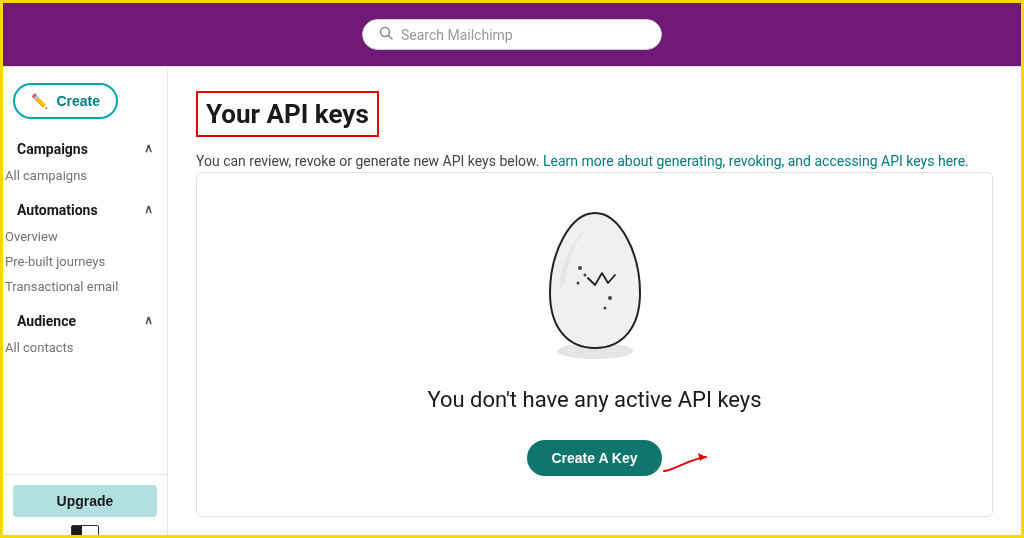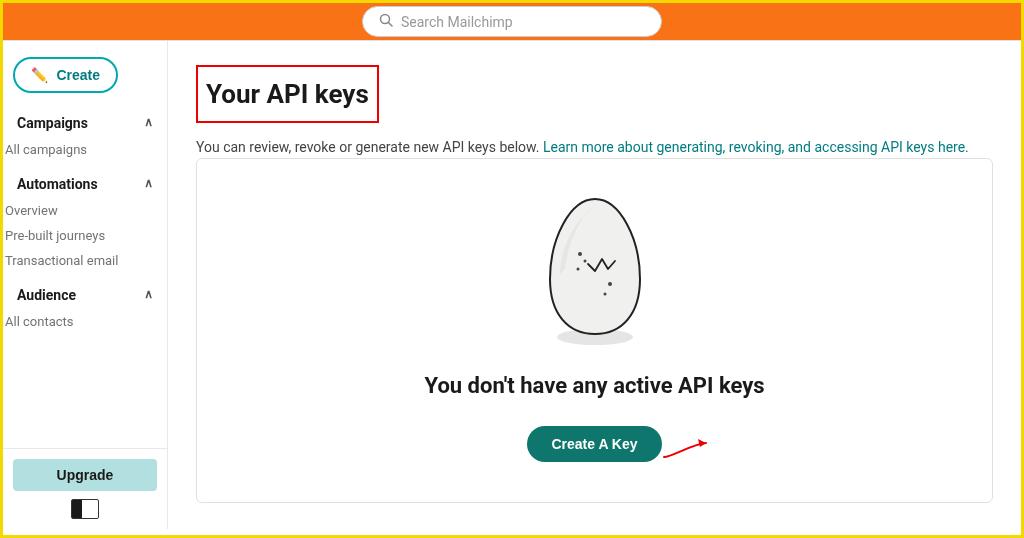--- a/index.html
+++ b/index.html
@@ -7,22 +7,22 @@
       font-family: -apple-system, BlinkMacSystemFont, 'Segoe UI', Roboto, sans-serif;
       background: #fff;
       width: 1024px;
       height: 538px;
       overflow: hidden;
       border: 3px solid #f5d800;
     }
 
     
     .top-bar {
-      height: 38px;
-      background: #f97316;
+      height: 64px;
+      background: #701a75;
       display: flex;
       align-items: center;
       justify-content: center;
       border-bottom: 1px solid #e0e0e0;
     }
     .search-box {
       display: flex;
       align-items: center;
       gap: 8px;
       background: #fff;
@@ -137,21 +137,21 @@
 
     
     .main-content {
       flex: 1;
       padding: 24px 28px;
       overflow-y: auto;
     }
     .page-title-box {
       border: 2px solid #e00;
       display: inline-block;
-      padding: 12px 8px;
+      padding: 6px 8px;
       margin-bottom: 14px;
     }
     .page-title {
       font-size: 26px;
       font-weight: 700;
       color: #1a1a1a;
     }
     .description-text {
       font-size: 14px;
       color: #444;
@@ -177,21 +177,21 @@
 
     
     .egg-illustration {
       width: 130px;
       height: 160px;
       margin-bottom: 24px;
     }
 
     .empty-title {
       font-size: 22px;
-      font-weight: 700;
+      font-weight: 400;
       color: #1a1a1a;
       margin-bottom: 28px;
     }
 
     .create-key-btn {
       background: #0f766e;
       color: #fff;
       border: none;
       border-radius: 20px;
       padding: 10px 24px;

